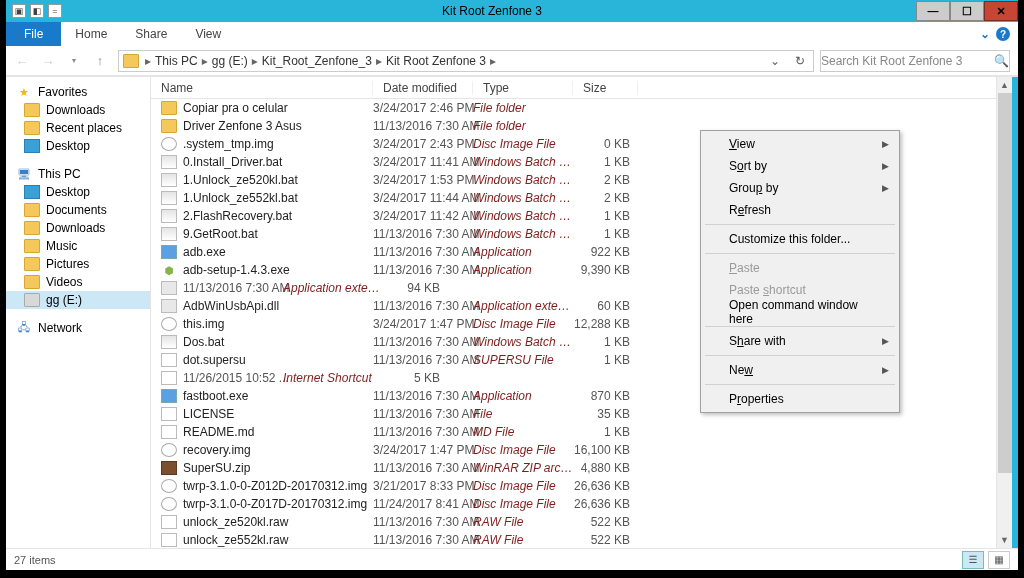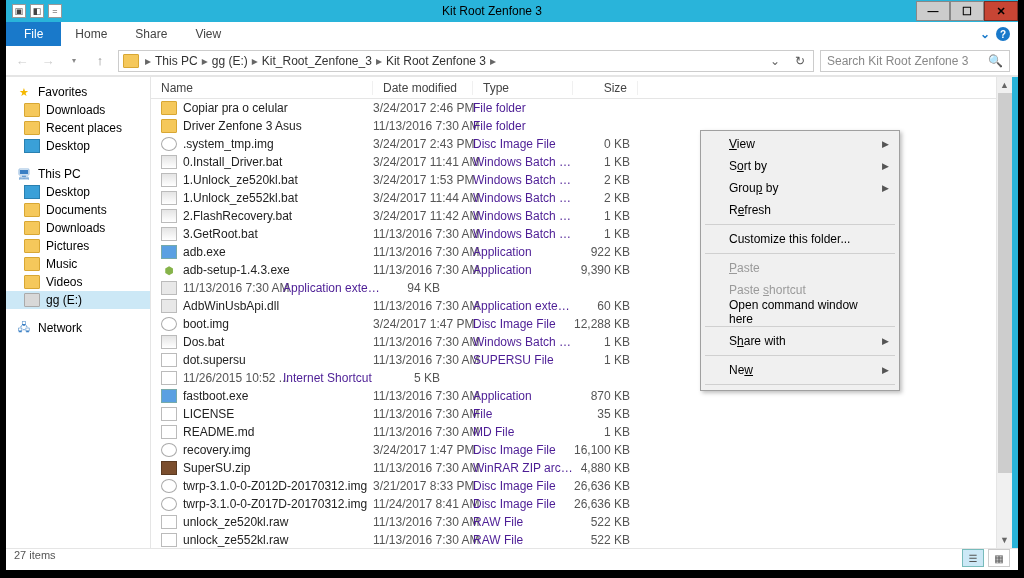--- a/index.html
+++ b/index.html
@@ -22,54 +22,54 @@
 .navbar { height: 30px; background:#fff; border-bottom:1px solid #e5e5e5; display:flex; align-items:center; padding:0 4px; gap:2px;}
 .navbtn{width:24px;height:24px;border-radius:2px;display:flex;align-items:center;justify-content:center;color:#888;font-size:13px;}
 .navbtn.disabled{color:#ccc;}
 .addr{flex:1;display:flex;align-items:center;height:22px;border:1px solid #ccc;margin:0 4px;padding:0 4px;font-size:12px;}
 .addr .folder-ico{width:16px;height:14px;background:#f5c85b;border:1px solid #d8a733;border-radius:1px;margin-right:4px;}
 .addr .crumb{padding:0 2px;color:#333;white-space:nowrap;}
 .addr .sep{color:#666;padding:0 2px;}
 .addr .flexfill{flex:1;}
 .addr .dd{color:#666;padding:0 4px;}
 .addr .refresh{color:#555;padding:0 4px;}
-.search{width:190px;height:22px;border:1px solid #ccc;display:flex;align-items:center;padding:0 6px;font-size:12px;color:#888;margin-right:4px;}
+.search{width:190px;height:22px;border:1px solid #ccc;display:flex;align-items:center;padding:0 0;font-size:12px;color:#888;margin-right:4px;}
 .search .mag{margin-left:auto;color:#555;}
 .content{flex:1;background:#fff;display:flex;min-height:0;border-top:1px solid #e5e5e5;}
 .navpane{width:145px;border-right:1px solid #e5e5e5;padding:6px 0;font-size:12px;overflow:hidden;}
 .navitem{display:flex;align-items:center;gap:6px;padding:2px 4px 2px 18px;white-space:nowrap;}
 .navitem.root{padding-left:10px;}
 .navitem .ic{width:16px;height:14px;flex-shrink:0;display:flex;align-items:center;justify-content:center;font-size:11px;}
 .navitem.sel{background:#cce8f6;}
 .star{color:#f5b800}.folder{background:#f5c85b;border:1px solid #d8a733;border-radius:1px}.drive{background:#d8d8d8;border:1px solid #aaa;border-radius:1px}.pc{color:#3a7fc4}.net{color:#3a7fc4}
 .listwrap{flex:1;display:flex;flex-direction:column;min-width:0;position:relative;}
 .colheads{display:flex;height:22px;align-items:center;border-bottom:1px solid #e5e5e5;font-size:12px;color:#444;}
 .colheads div{padding:0 10px;border-right:1px solid #f0f0f0;}
-.c-name{width:222px}.c-date{width:100px}.c-type{width:100px}.c-size{width:65px;text-align:right}
+.c-name{width:222px}.c-date{width:100px}.c-type{width:100px}.c-size{width:65px;text-align:left}
 .rows{flex:1;overflow:hidden;font-size:12px;color:#222;}
 .row{display:flex;align-items:center;height:18px;}
 .row .ic{width:16px;height:14px;margin:0 6px 0 10px;flex-shrink:0;display:flex;align-items:center;justify-content:center;font-size:10px;}
 .row .nm{width:190px;white-space:nowrap;overflow:hidden;text-overflow:ellipsis;}
 .row .dt{width:100px;white-space:nowrap;color:#555;}
-.row .ty{width:100px;white-space:nowrap;overflow:hidden;text-overflow:ellipsis;color:#4c1d95;}
+.row .ty{width:100px;white-space:nowrap;overflow:hidden;text-overflow:ellipsis;color:#7f1d1d;font-style:italic;}
 .row .sz{width:65px;text-align:right;padding-right:8px;color:#555;}
 .ic-folder{background:#f5c85b;border:1px solid #d8a733;border-radius:1px;width:15px;height:12px;}
 .ic-disc{background:#fff;border:1px solid #aaa;border-radius:50%;width:12px;height:12px;}
 .ic-bat{background:linear-gradient(#e4e4e4,#fff);border:1px solid #bbb;width:12px;height:14px;}
 .ic-exe{background:#5aa0e2;border:1px solid #7aa;width:12px;height:14px;}
 .ic-dll{background:#e8e8e8;border:1px solid #bbb;width:12px;height:14px;}
 .ic-txt{background:#fff;border:1px solid #bbb;width:12px;height:14px;}
 .ic-zip{background:#7b4e2e;border:1px solid #5a3a22;width:12px;height:14px;}
 .ic-url{background:#fff;border:1px solid #bbb;width:12px;height:14px;color:#2a7;}
 .ic-android{color:#86b34a;font-weight:bold;}
 .sbar{width:16px;background:#f0f0f0;border-left:1px solid #e5e5e5;position:relative;}
 .sbar .up,.sbar .dn{height:16px;display:flex;align-items:center;justify-content:center;font-size:9px;color:#666;}
 .sbar .dn{position:absolute;bottom:0;width:100%;}
 .sbar .thumb{position:absolute;top:16px;width:14px;left:1px;height:380px;background:#cdcdcd;}
-.status{height:22px;background:#fff;border-top:1px solid #e5e5e5;display:flex;font-size:11px;padding:0 8px;color:#555;}
+.status{height:22px;background:#fff;border-top:1px solid #e5e5e5;display:flex;align-items:center;font-size:11px;padding:0 8px;color:#555;}
 .status .spc{flex:1;}
 .status .vbtn{width:22px;height:18px;border:1px solid #ccc;margin-left:4px;display:flex;align-items:center;justify-content:center;font-size:10px;}
 .status .vbtn.sel{background:#cce8f6;border-color:#7bb;}
 
 .ctx{position:absolute;left:700px;top:130px;width:200px;background:#f0f0f0;border:1px solid #a0a0a0;box-shadow:2px 2px 4px rgba(0,0,0,.25);font-size:12px;padding:2px;}
 .ctx .mi{display:flex;align-items:center;height:22px;padding:0 24px 0 26px;position:relative;}
 .ctx .mi.disabled{color:#9a9a9a;}
 .ctx .mi .arr{position:absolute;right:8px;font-size:9px;color:#555;}
 .ctx .mi .ul{text-decoration:underline;}
 .ctx .sep{height:1px;background:#d0d0d0;margin:3px 2px;}
@@ -161,25 +161,25 @@
       <div class="navitem">
           <span class="ic folder"></span>
           <span>Documents</span>
         </div>
       <div class="navitem">
           <span class="ic folder"></span>
           <span>Downloads</span>
         </div>
       <div class="navitem">
           <span class="ic folder"></span>
+          <span>Music</span>
+        </div>
+      <div class="navitem">
+          <span class="ic folder"></span>
           <span>Pictures</span>
-        </div>
-      <div class="navitem">
-          <span class="ic folder"></span>
-          <span>Music</span>
         </div>
       <div class="navitem">
           <span class="ic folder"></span>
           <span>Videos</span>
         </div>
       <div class="navitem sel">
           <span class="ic drive"></span>
           <span>gg (E:)</span>
         </div>
       <div style="height:10px"></div>
@@ -241,21 +241,21 @@
           </div>
           <div class="row">
             <span class="ic ic-bat"></span>
             <span class="nm">2.FlashRecovery.bat</span>
             <span class="dt">3/24/2017 11:42 AM</span>
             <span class="ty">Windows Batch File</span>
             <span class="sz">1 KB</span>
           </div>
           <div class="row">
             <span class="ic ic-bat"></span>
-            <span class="nm">3.GetRoot.bat</span>
+            <span class="nm">9.GetRoot.bat</span>
             <span class="dt">11/13/2016 7:30 AM</span>
             <span class="ty">Windows Batch File</span>
             <span class="sz">1 KB</span>
           </div>
           <div class="row">
             <span class="ic ic-exe"></span>
             <span class="nm">adb.exe</span>
             <span class="dt">11/13/2016 7:30 AM</span>
             <span class="ty">Application</span>
             <span class="sz">922 KB</span>
@@ -275,21 +275,21 @@
           </div>
           <div class="row">
             <span class="ic ic-dll"></span>
             <span class="nm">AdbWinUsbApi.dll</span>
             <span class="dt">11/13/2016 7:30 AM</span>
             <span class="ty">Application extens...</span>
             <span class="sz">60 KB</span>
           </div>
           <div class="row">
             <span class="ic ic-disc"></span>
-            <span class="nm">boot.img</span>
+            <span class="nm">this.img</span>
             <span class="dt">3/24/2017 1:47 PM</span>
             <span class="ty">Disc Image File</span>
             <span class="sz">12,288 KB</span>
           </div>
           <div class="row">
             <span class="ic ic-bat"></span>
             <span class="nm">Dos.bat</span>
             <span class="dt">11/13/2016 7:30 AM</span>
             <span class="ty">Windows Batch File</span>
             <span class="sz">1 KB</span>
@@ -423,13 +423,16 @@
   <div class="mi">
       <span>S<span class="ul">h</span>are with</span>
       <span class="arr">▶</span>
     </div>
   <div class="sep"></div>
   <div class="mi">
       <span>Ne<span class="ul">w</span></span>
       <span class="arr">▶</span>
     </div>
   <div class="sep"></div>
+  <div class="mi">
+      <span>P<span class="ul">r</span>operties</span>
+    </div>
 </div>
 
 </body></html>

